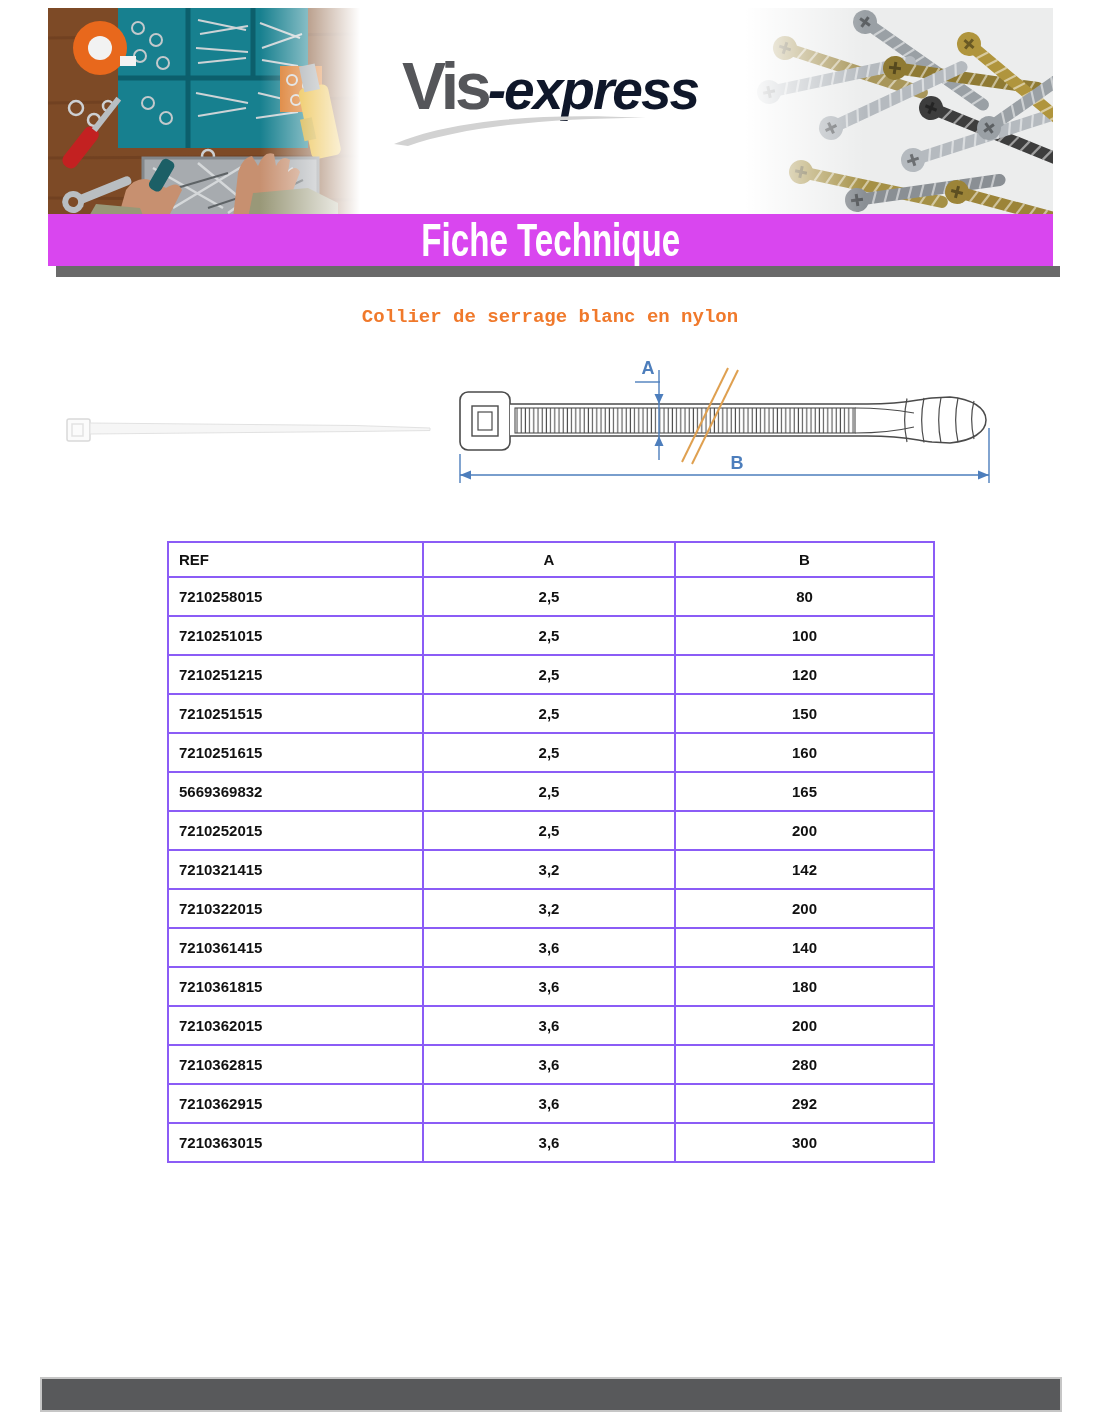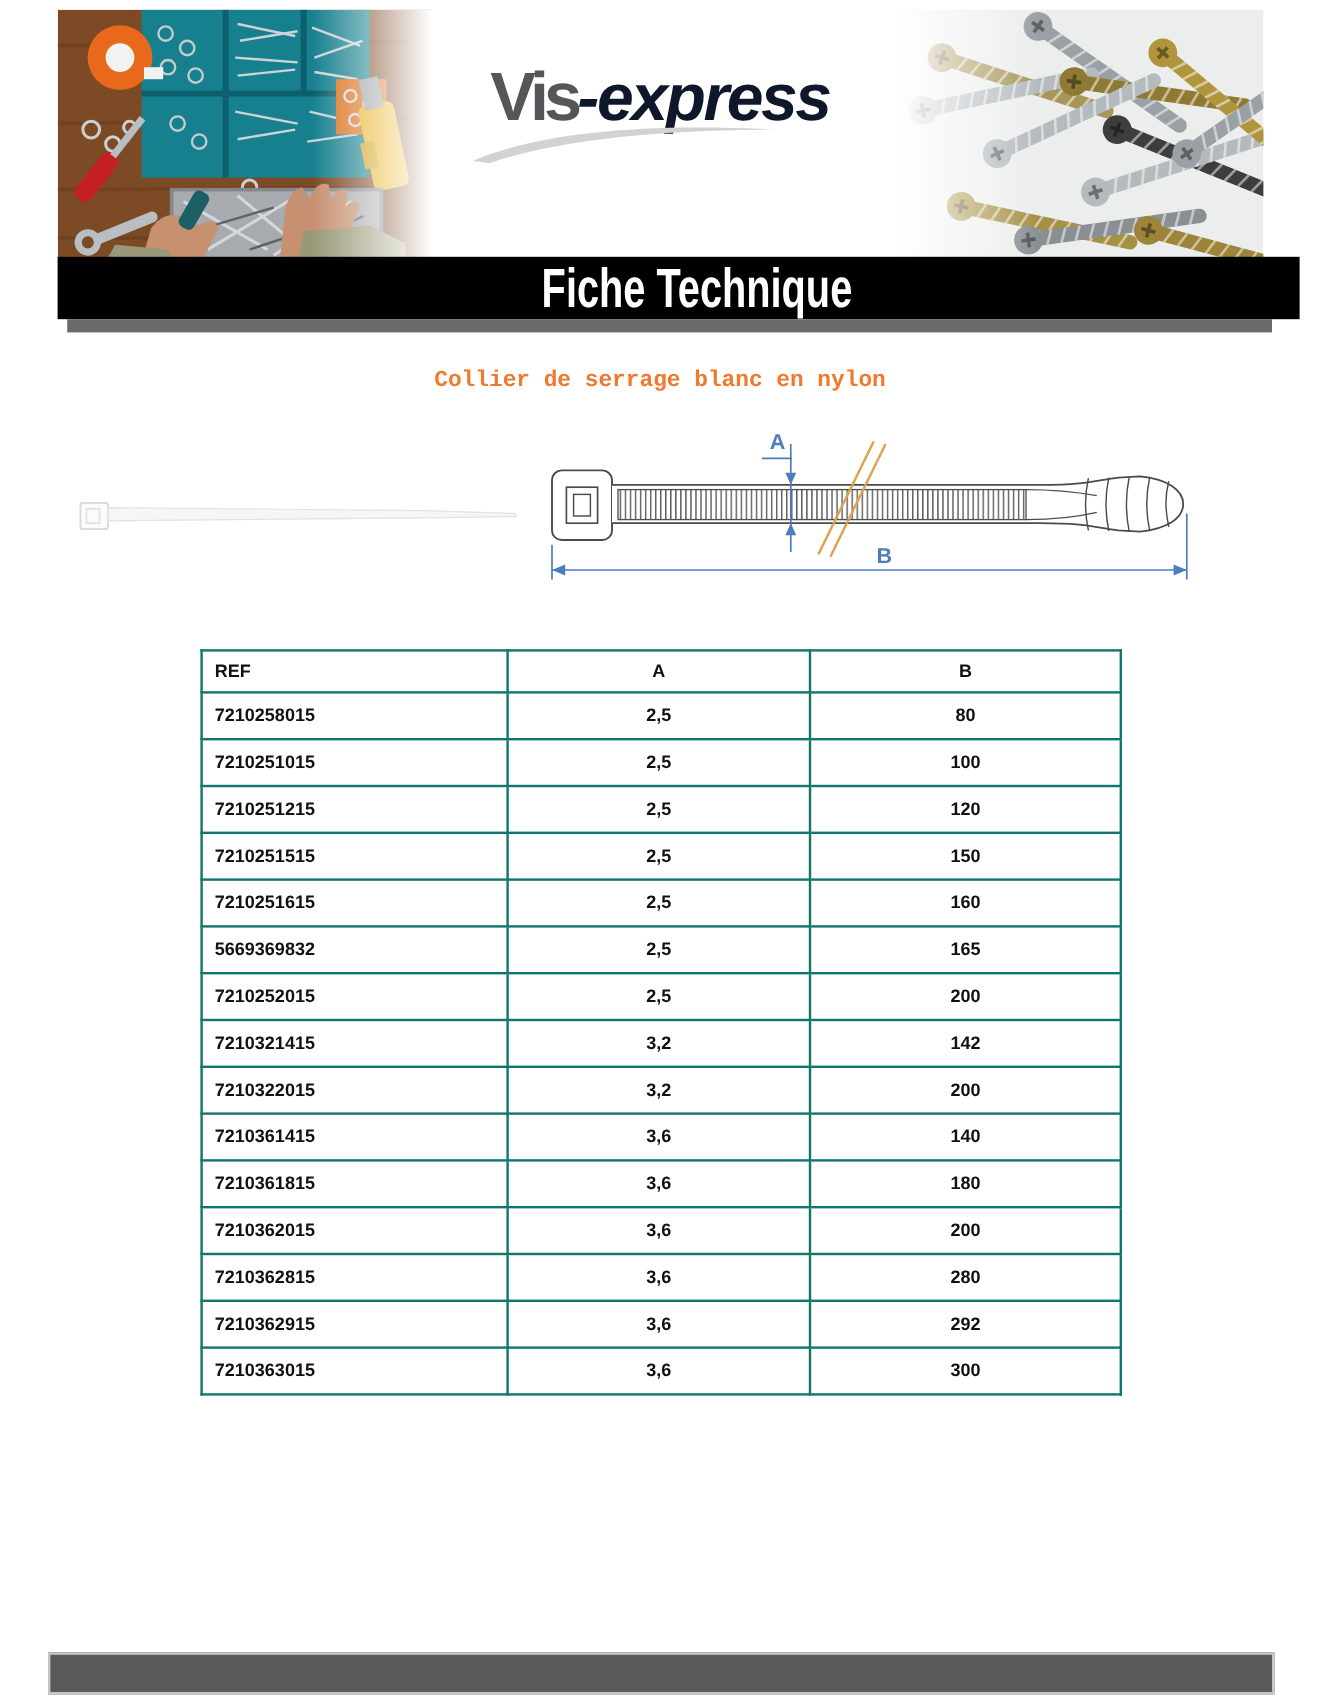--- a/index.html
+++ b/index.html
@@ -8,42 +8,42 @@
 
   
   .photo{position:absolute;top:8px;height:210px;overflow:hidden;}
   .photo-left{left:48px;width:312px;}
   .photo-right{left:745px;width:308px;}
   .photo svg{display:block;}
 
   
   .logo{position:absolute;left:365px;top:48px;width:370px;height:150px;text-align:center;}
   .logo-line{display:flex;align-items:baseline;justify-content:center;}
-  .logo-vis{font-size:57px;font-weight:bold;color:#55565a;letter-spacing:-4px;}
+  .logo-vis{font-size:66px;font-weight:bold;color:#55565a;letter-spacing:-4px;}
   .logo-express{font-size:55px;font-weight:bold;font-style:italic;color:#0f172a;letter-spacing:-2px;}
   .logo-swoosh{margin-top:-14px;margin-left:-60px;}
 
   
-  .banner{position:absolute;left:48px;top:214px;width:1005px;height:52px;background:#000000;
-          display:flex;align-items:center;justify-content:center;padding-left:30px;}
+  .banner{position:absolute;left:48px;top:214px;width:1005px;height:52px;background:#d946ef;
+          display:flex;align-items:center;justify-content:center;}
   .banner-text{font-size:46px;font-weight:bold;color:#ffffff;display:inline-block;
                transform:scaleX(0.72);transform-origin:center;white-space:nowrap;}
   .banner-shadow{position:absolute;left:56px;top:266px;width:1004px;height:11px;background:#6a6a6a;}
 
   
   .product-title{position:absolute;left:0;top:306px;width:1100px;text-align:center;
                  font-size:19px;font-weight:bold;color:#f0792b;font-family:Liberation Mono, monospace;}
 
   
   .tie-photo{position:absolute;left:55px;top:386px;}
   .drawing{position:absolute;left:452px;top:356px;}
 
   
   .spec-table{position:absolute;left:167px;top:541px;border-collapse:collapse;table-layout:fixed;}
-  .spec-table th,.spec-table td{border:2px solid #0f766e;font-size:15px;font-weight:bold;color:#111111;
+  .spec-table th,.spec-table td{border:2px solid #8b5cf6;font-size:15px;font-weight:bold;color:#111111;
        text-align:center;padding:0;}
   .spec-table th{height:33px;}
   .spec-table td{height:37px;}
   .spec-table .col-ref{text-align:left;padding-left:10px;width:243px;}
   .spec-table .col-a{width:250px;}
   .spec-table .col-b{width:257px;}
 
   
   .bottom-bar{position:absolute;left:40px;top:1377px;width:1018px;height:31px;
               background:#58595b;border:2px solid #c6c6c6;}

